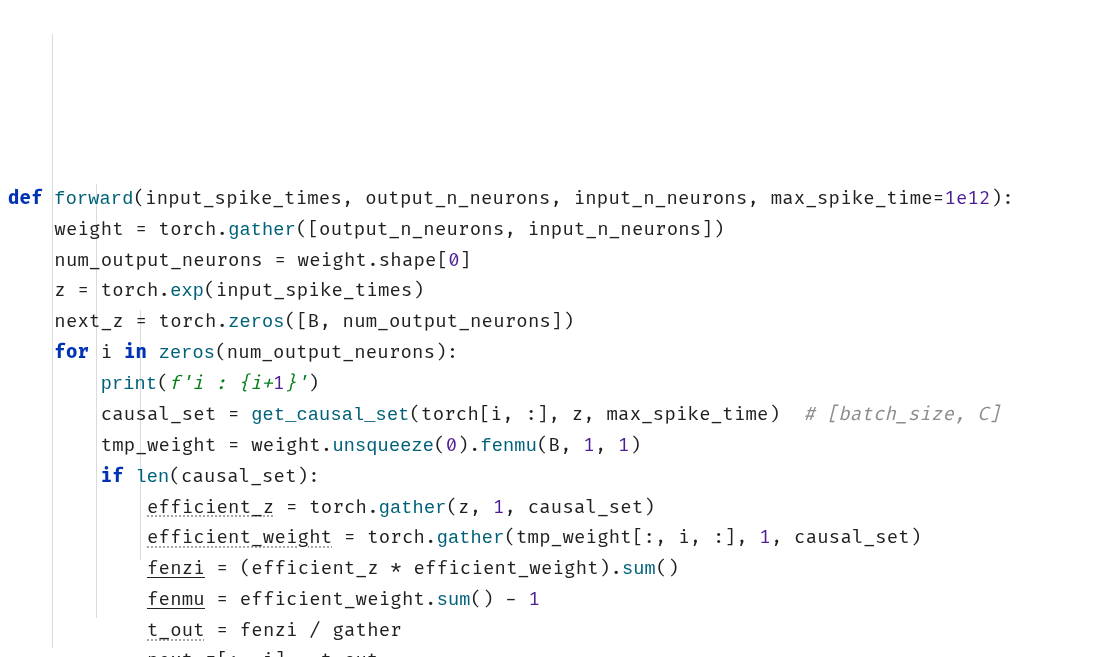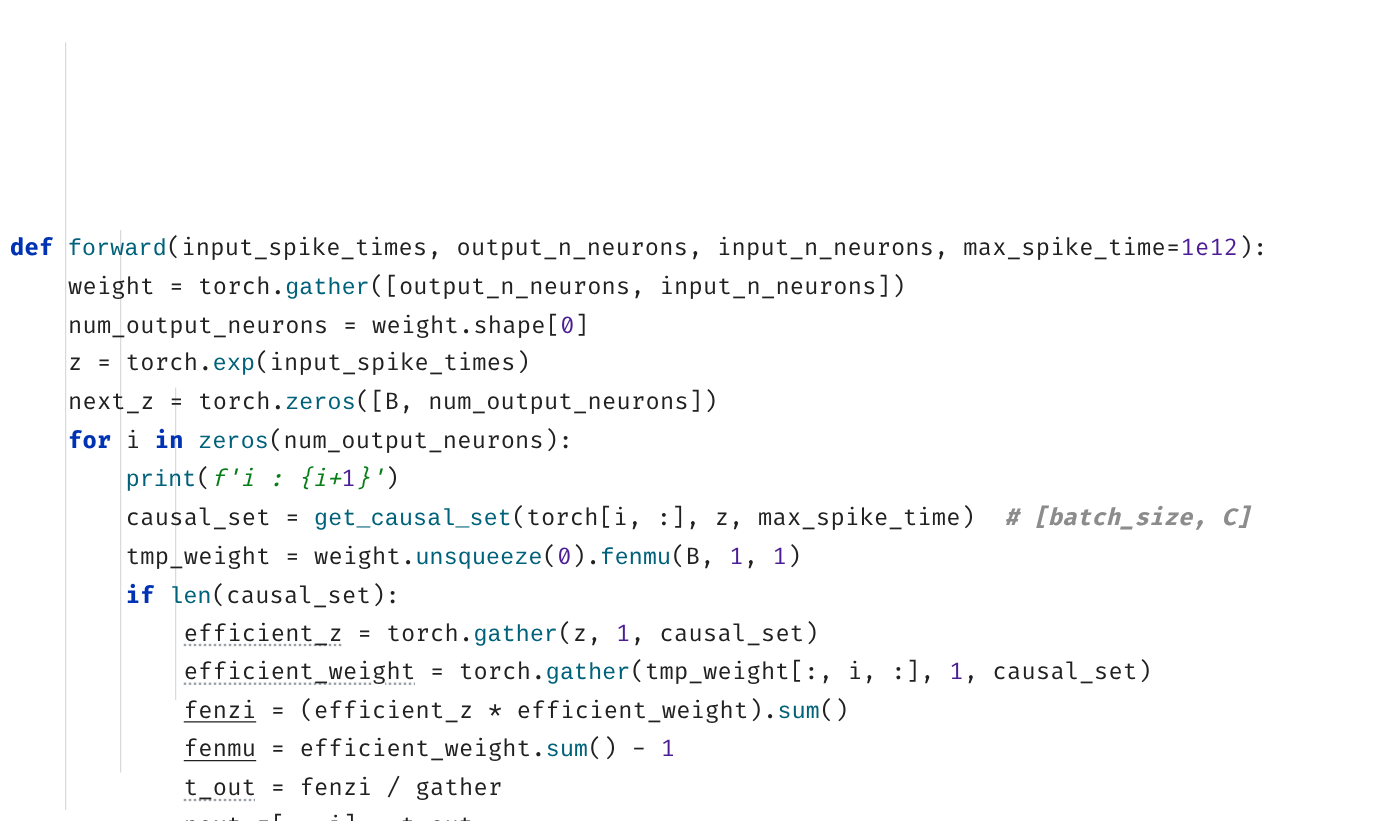--- a/index.html
+++ b/index.html
@@ -14,21 +14,21 @@
     white-space: pre;
     position: relative;
     width: 1108px;
     box-sizing: border-box;
     overflow: hidden;
   }
   .kw  { color: #0033B3; font-weight: bold; }          
   .fn  { color: #00627A; font-family: Liberation Mono, monospace; }          
   .num { color: #4c1d95; }          
   .str { color: #067D17; font-style: italic; }          
-  .cmt { color: #8C8C8C; font-style: italic; font-weight: bold; }  
+  .cmt { color: #8C8C8C; font-style: italic; }  
   .mut { text-decoration-line: underline; text-decoration-style: dotted; text-decoration-color:#9aa0a6; text-underline-offset:3px; }
   .hint{ text-decoration-line: underline; text-decoration-style: wavy; text-decoration-color:#b8a24a; text-underline-offset:3px;text-decoration:underline; }
 
   
   .guides { position:absolute; top:0; bottom:0; left:0; pointer-events:none; }
   .g { position:absolute; width:0; border-left:1px solid #d8dadd; }
   .code { position:relative; z-index:1; }
 </style>
 </head>
 <body>

